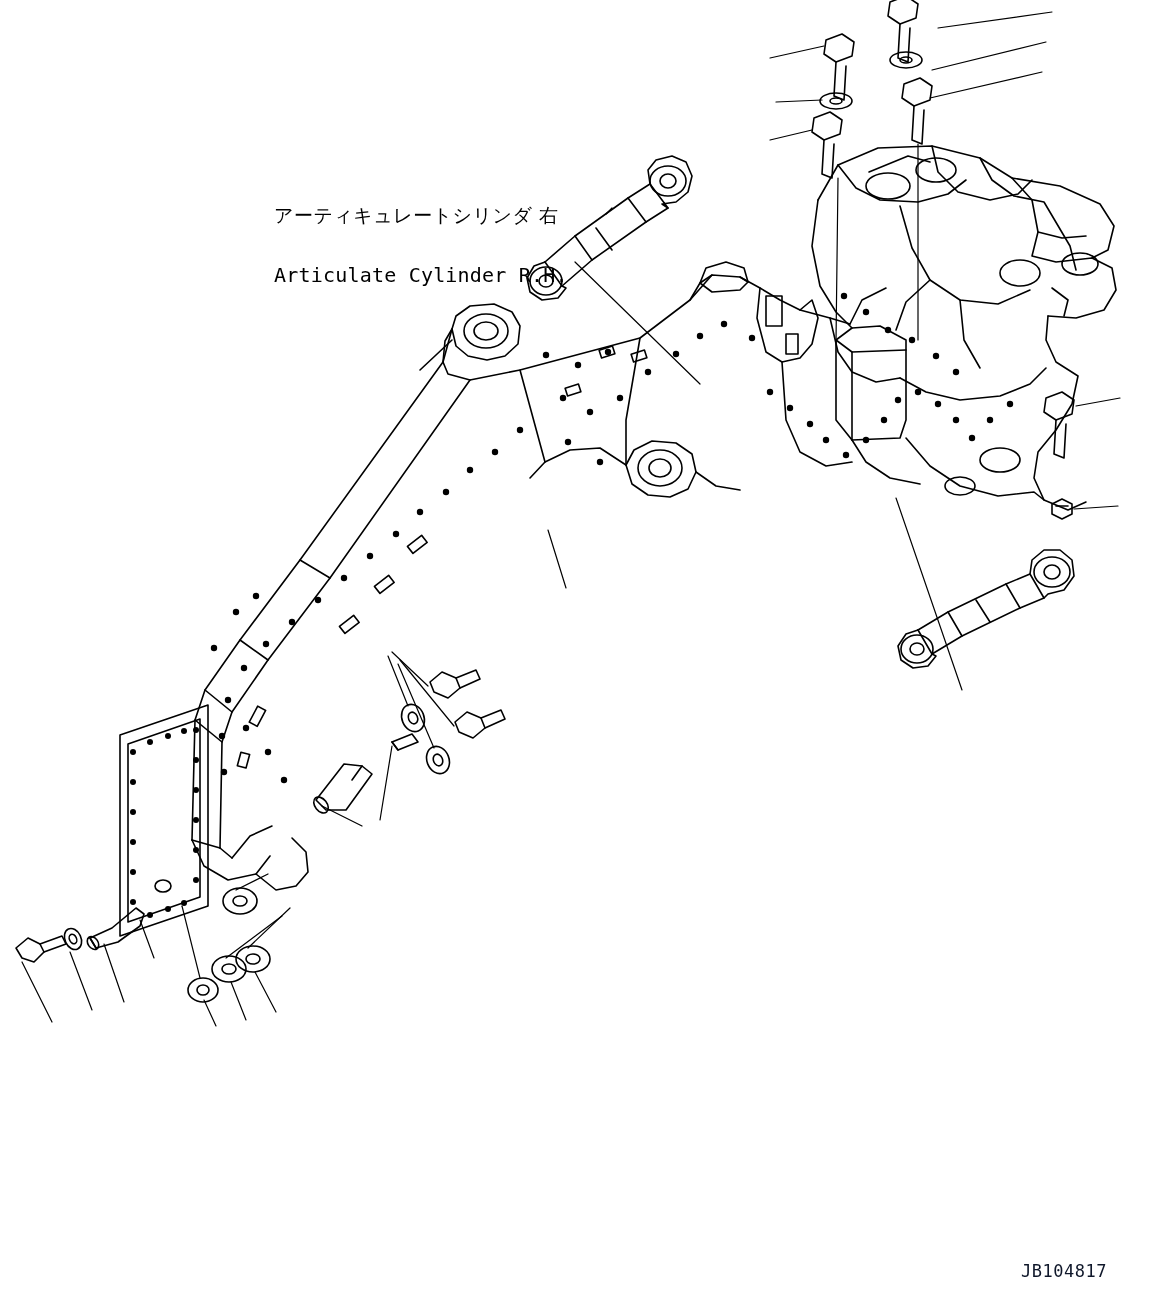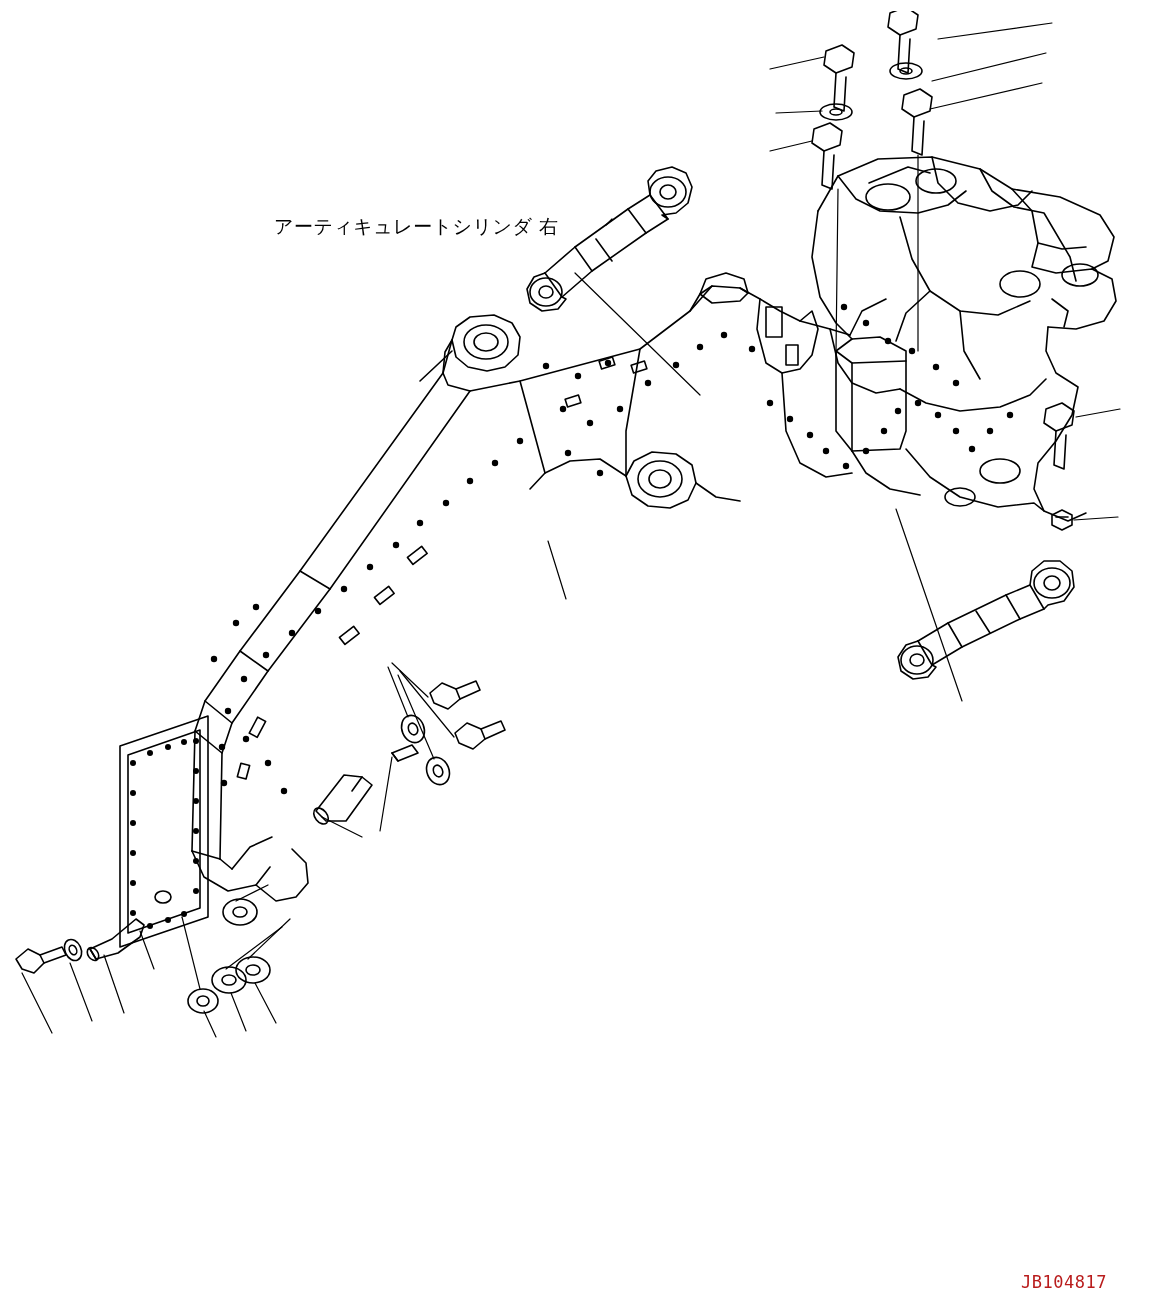--- a/index.html
+++ b/index.html
@@ -9,21 +9,21 @@
   }
   body {
     width: 1163px;
     height: 1314px;
     position: relative;
     font-family: "Liberation Sans", sans-serif;
     overflow: hidden;
   }
   #diagram-root {
     position: absolute;
-    left: 0; top: 11px;
+    left: 0; top: 0;
     width: 1163px;
     height: 1002px;
   }
   .label {
     position: absolute;
     white-space: pre;
     color: #000;
     line-height: 1.18;
   }
   .label .jp {
@@ -39,21 +39,21 @@
     letter-spacing: 0.2px;
   }
   #label-rh { left: 274px; top: 166px; }
   #label-lh { left: 852px; top: 684px; }
   #drawing-number {
     position: absolute;
     left: 1021px;
     top: 1261px;
     font-family: "DejaVu Sans Mono", monospace;
     font-size: 17px;
-    color: #b91c1c;
+    color: #0f172a;
     letter-spacing: 0.5px;
   }
   svg { display: block; }
 </style>
 </head>
 <body>
 
 <div id="diagram-root">
 
   <svg width="1163" height="1314" viewBox="0 0 1163 1314" fill="none" stroke="#000" stroke-width="1.6" stroke-linejoin="round" stroke-linecap="round">
@@ -404,18 +404,19 @@
 
       <path d="M22,962 L52,1022"></path>
       <path d="M70,952 L92,1010"></path>
       <path d="M104,944 L124,1002"></path>
       <path d="M140,920 L154,958"></path>
     </g>
   </svg>
 
   <div class="label" id="label-rh">
     <span class="jp">アーティキュレートシリンダ 右</span>
+    <span class="en">Articulate Cylinder R.H.</span>
   </div>
 
 
   <div id="drawing-number">JB104817</div>
 
 </div>
 
 </body></html>

